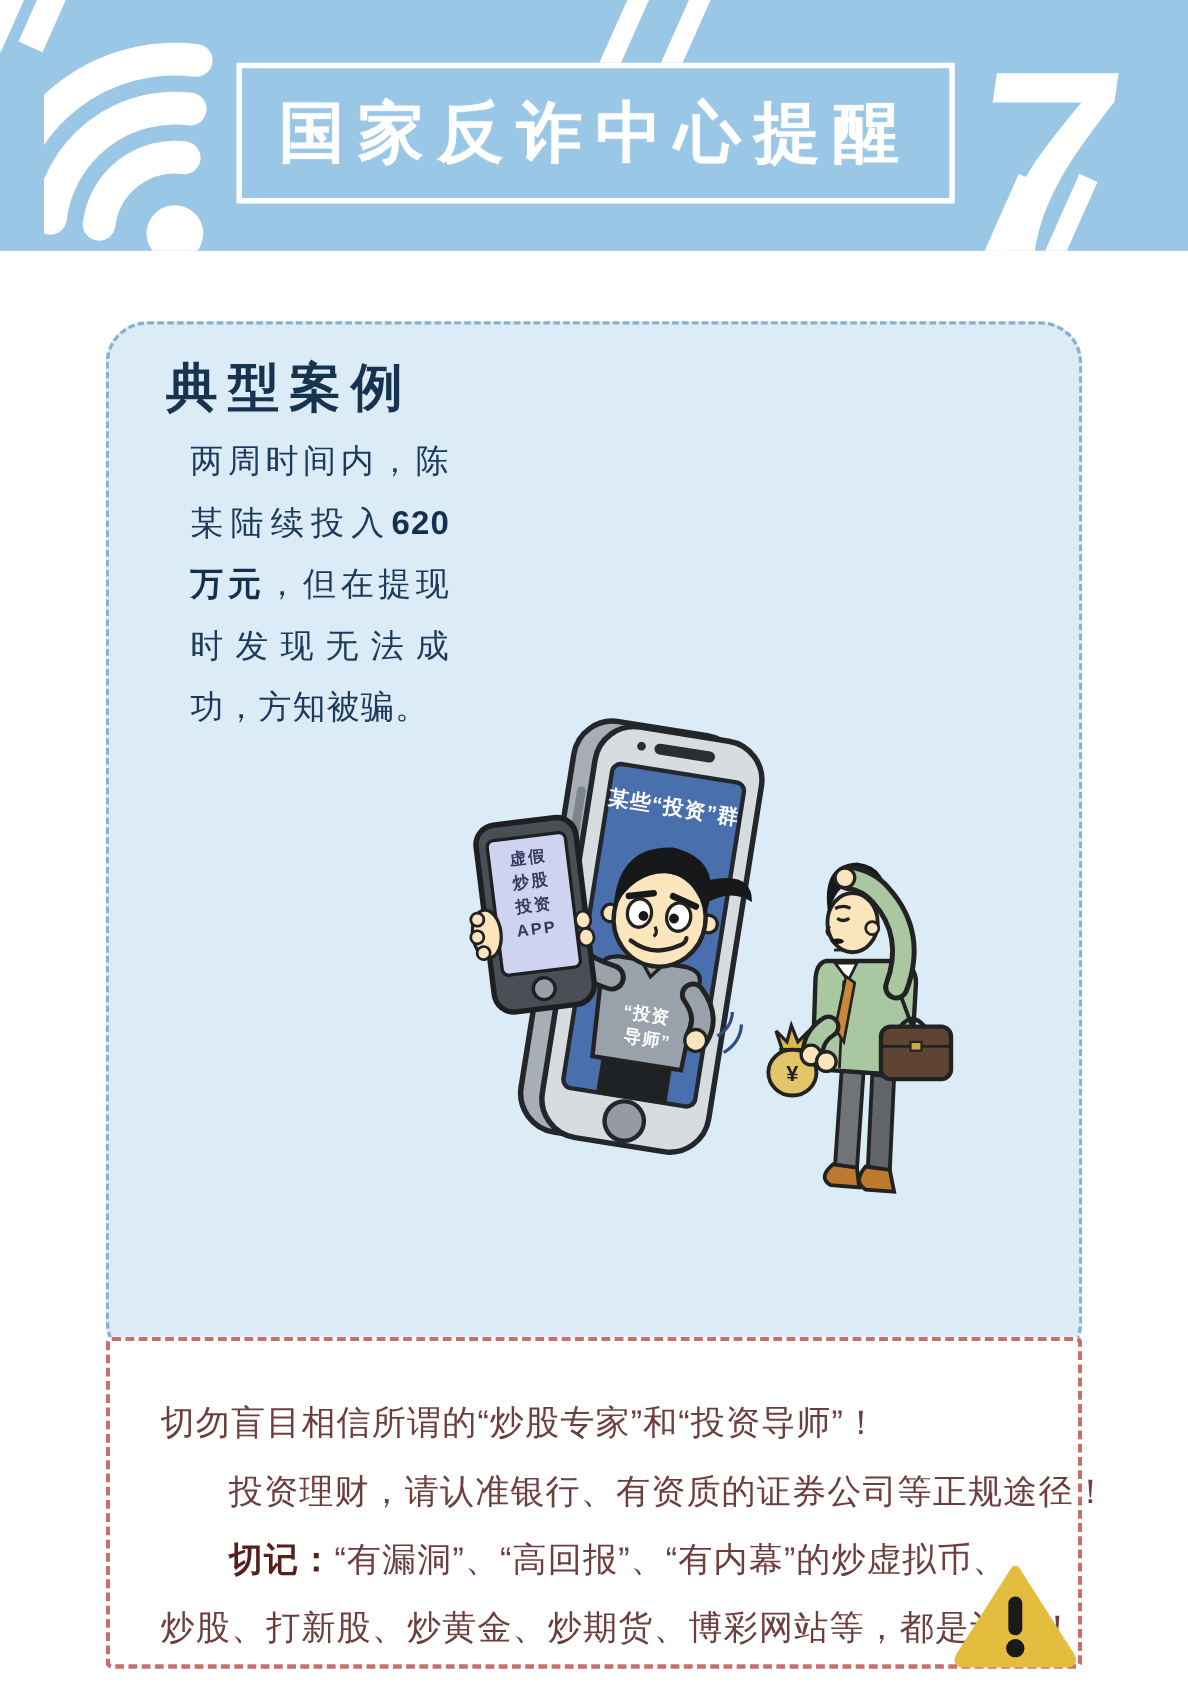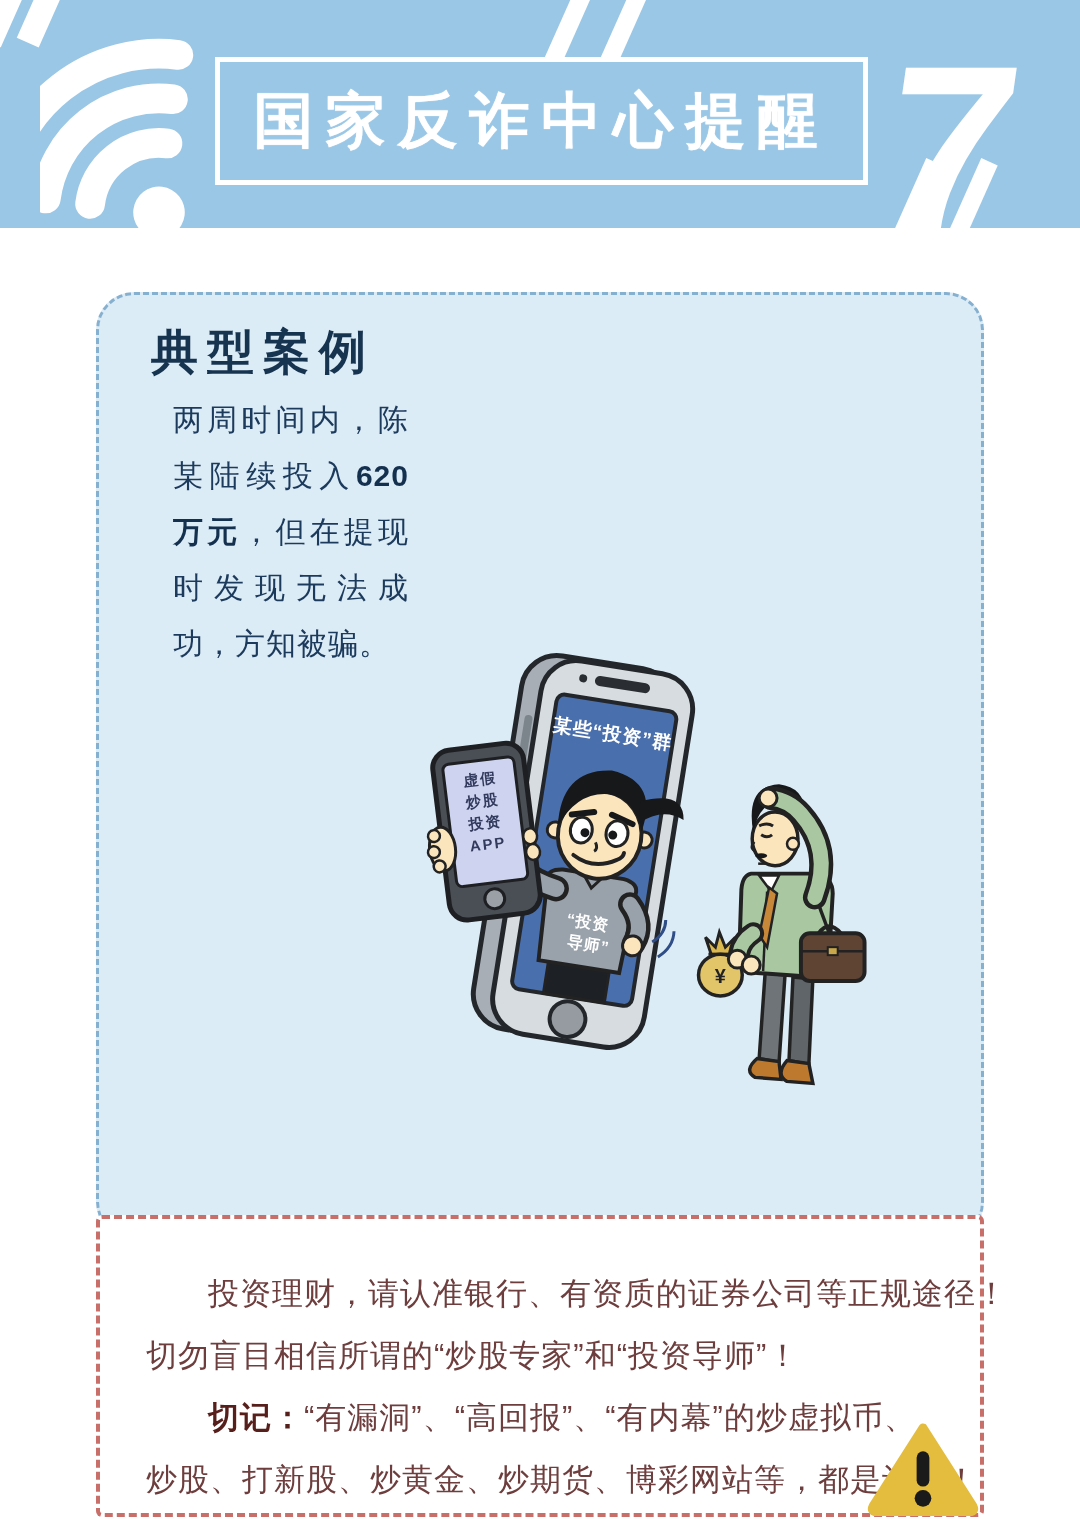--- a/index.html
+++ b/index.html
@@ -209,22 +209,22 @@
         <path d="M338 298 Q326 306 324 318" fill="none" stroke="#a9c8a2" stroke-width="14" stroke-linecap="round"></path>
         <circle cx="322" cy="324" r="9" fill="#fbe5bd" stroke="#222222" stroke-width="3"></circle>
         <circle cx="336" cy="330" r="9" fill="#fbe5bd" stroke="#222222" stroke-width="3"></circle>
       </g>
     </svg>
   </div>
 
   <div class="reminder-box">
 
     <div class="reminder-body">
+      <div class="r-line"><span>切勿盲目相信所谓的“炒股专家”和“投资导师”！</span></div>
       <div class="r-line r-indent"><span>投资理财，请认准银行、有资质的证券公司等正规途径！</span></div>
-      <div class="r-line"><span>切勿盲目相信所谓的“炒股专家”和“投资导师”！</span></div>
       <div class="r-line r-indent"><span class="rb">切记：</span><span>“有漏洞”、“高回报”、“有内幕”的炒虚拟币、</span></div>
       <div class="r-line"><span>炒股、打新股、炒黄金、炒期货、博彩网站等，都是诈骗！</span></div>
     </div>
 
     <svg class="warning" viewBox="0 0 118 100">
       <path d="M59 10 L110 90 Q113 96 105 96 L13 96 Q5 96 8 90 Z" fill="#e4bd3f" stroke="#e4bd3f" stroke-width="9" stroke-linejoin="round"></path>
       <rect x="52.5" y="34" width="13" height="36" rx="6.5" fill="#1a1a1a"></rect>
       <circle cx="59" cy="82" r="8.5" fill="#1a1a1a"></circle>
     </svg>
   </div>

